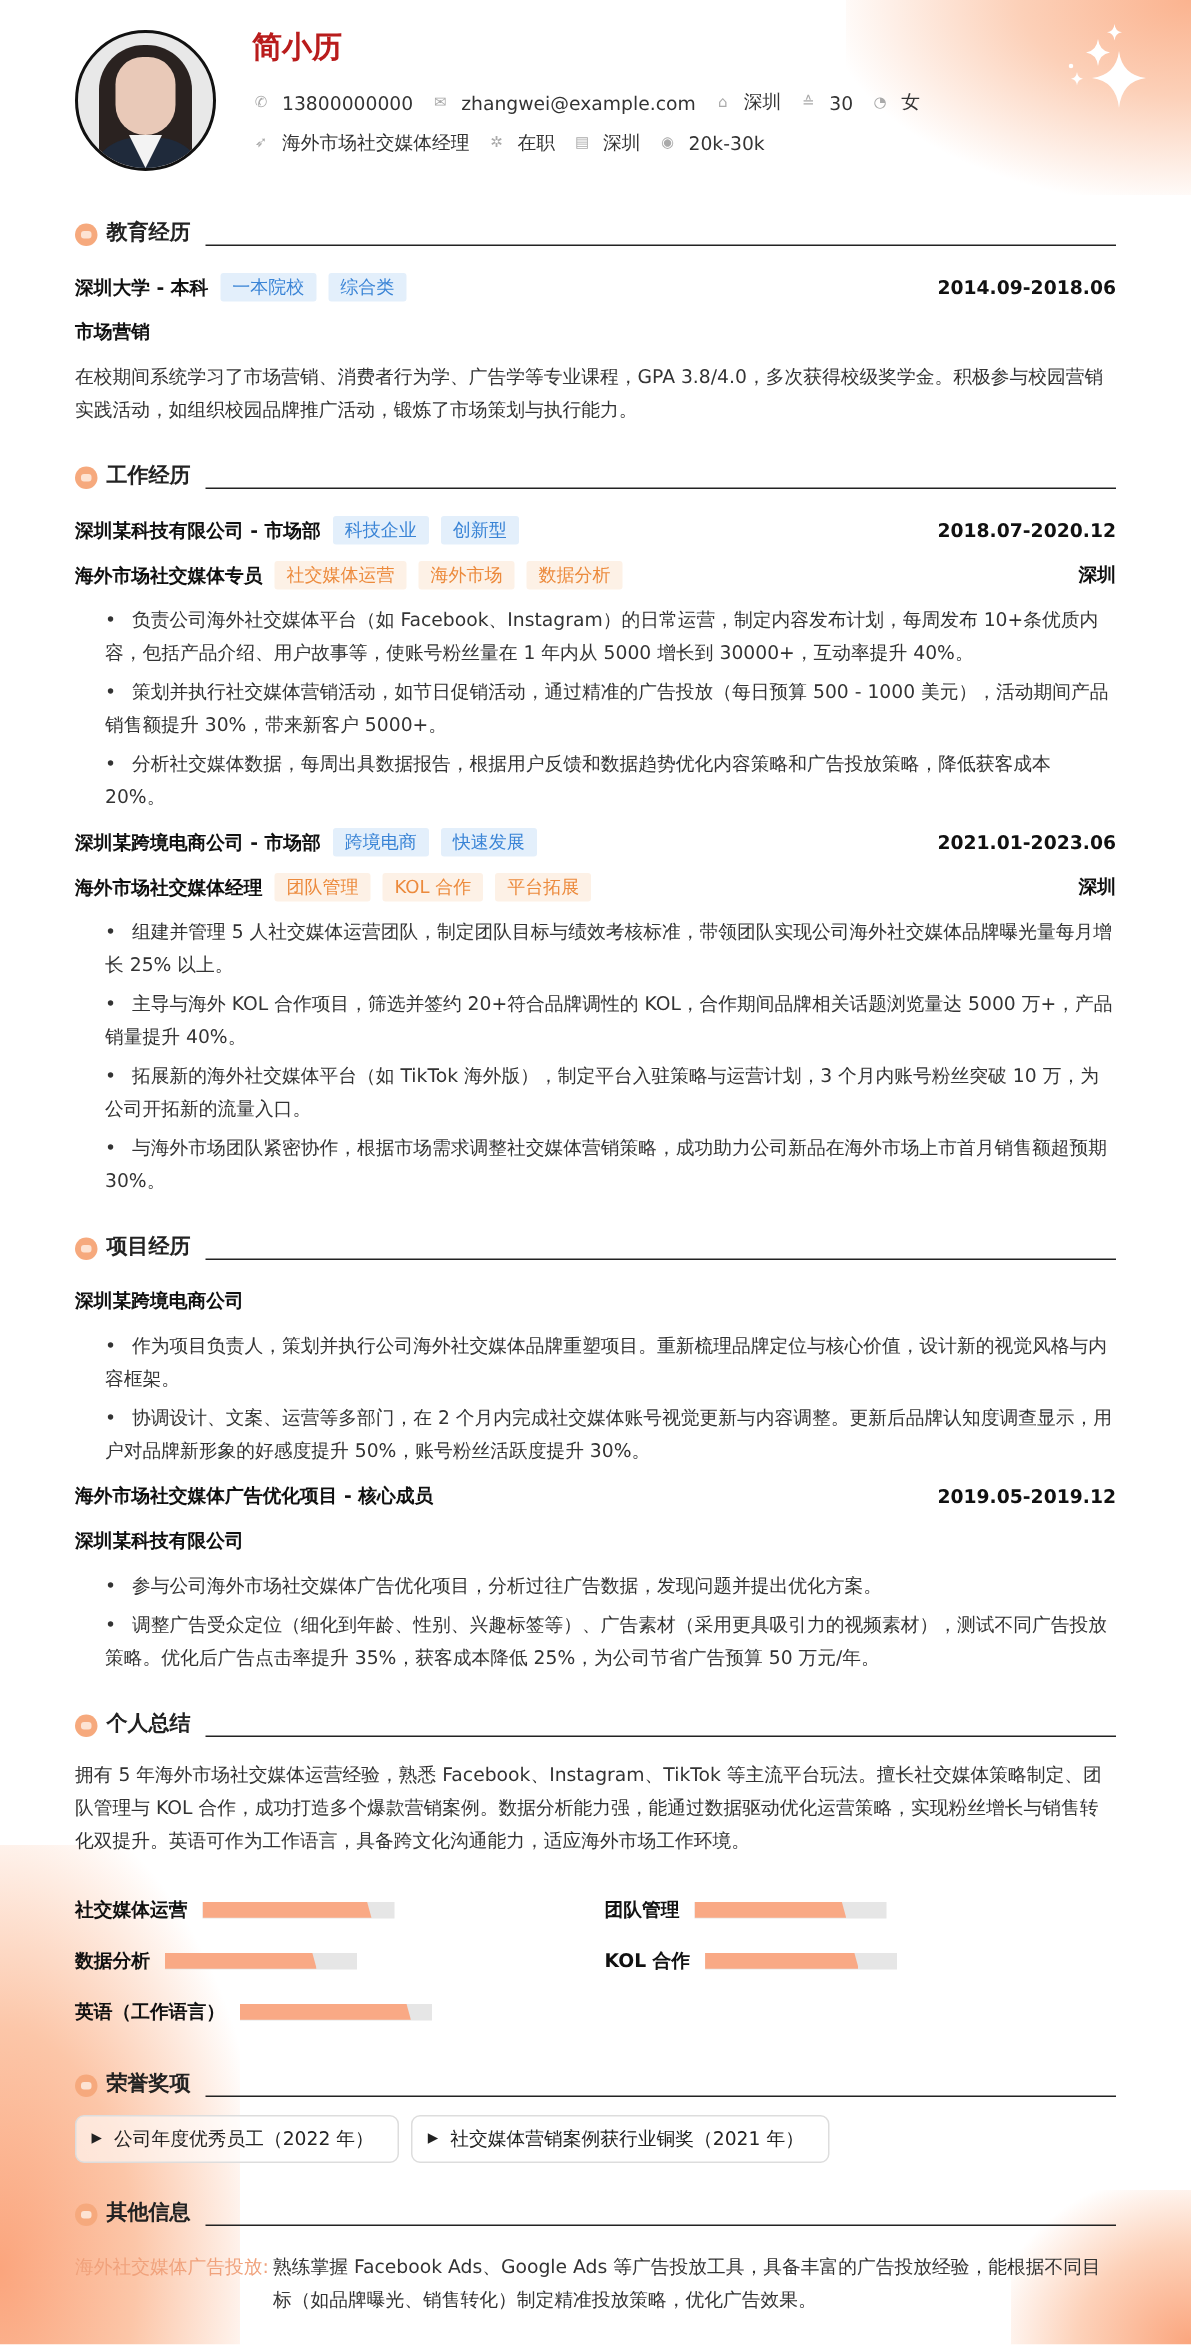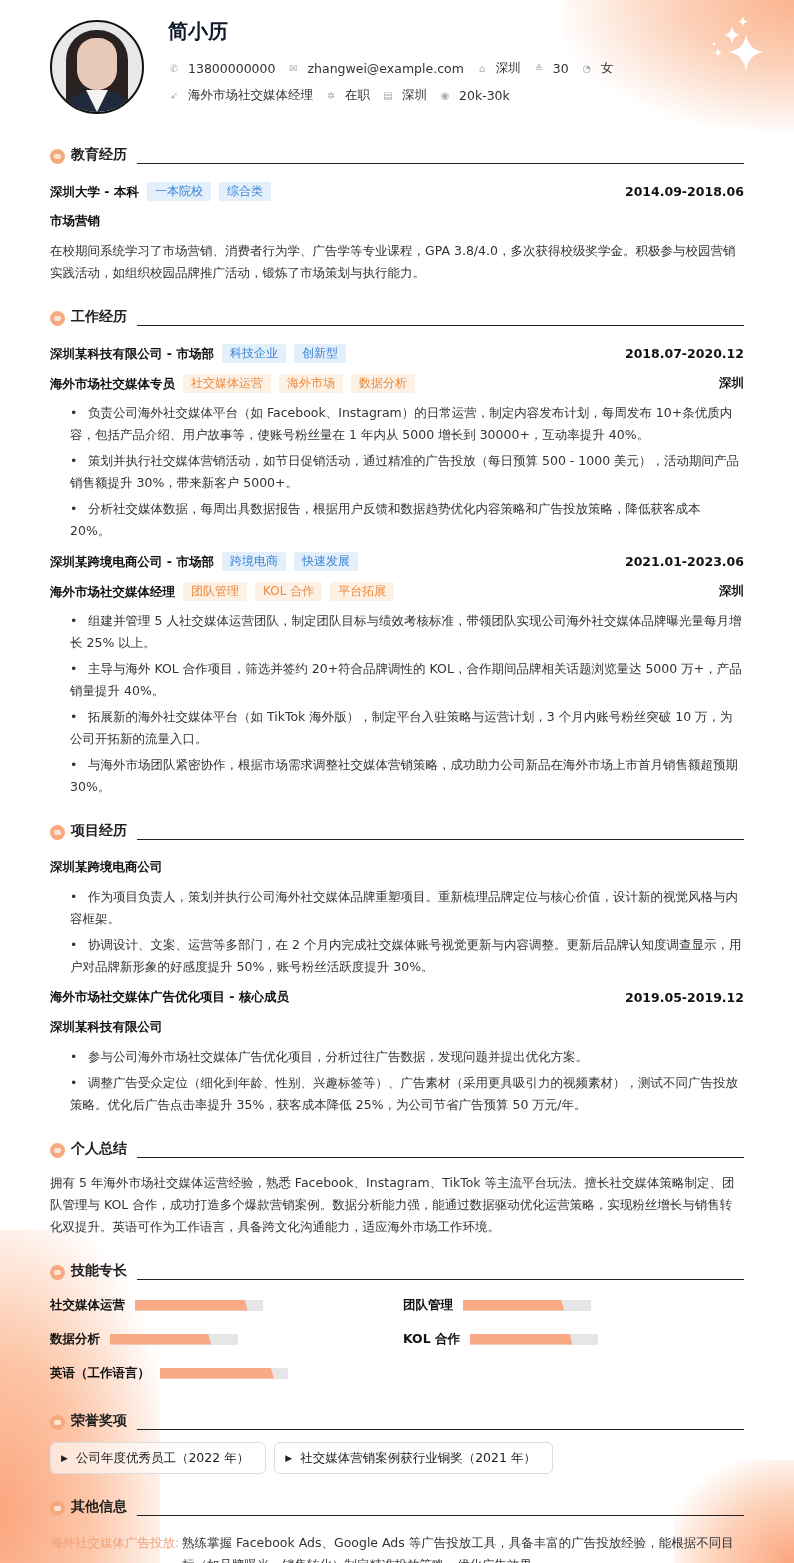--- a/index.html
+++ b/index.html
@@ -34,21 +34,21 @@
   .header { position: relative; height: 130px; }
   .avatar {
     position: absolute; left: 50px; top: 20px; width: 94px; height: 94px;
     border-radius: 50%; border: 2px solid #111; overflow: hidden;
     background: #e8e8e8;
   }
   .avatar .hair { position:absolute; left:14px; top:8px; width:62px; height:80px; border-radius: 30px 30px 8px 8px; background:#2a2220; }
   .avatar .face { position:absolute; left:25px; top:16px; width:40px; height:52px; border-radius: 20px 20px 22px 22px; background:#e9c9b8; }
   .avatar .suit { position:absolute; left:8px; top:70px; width:76px; height:30px; border-radius: 30px 30px 0 0; background:#1f2a3b; }
   .avatar .collar { position:absolute; left:34px; top:68px; width:22px; height:22px; background:#f3f3f3; clip-path: polygon(0 0,100% 0,50% 100%); }
-  .name { position: absolute; left: 168px; top: 18px; font-size: 20px; font-weight: bold; color: #0f172a; }
+  .name { position: absolute; left: 168px; top: 18px; font-size: 20px; font-weight: bold; color: #b91c1c; }
   .meta-row { position: absolute; left: 168px; display: flex; align-items: center; font-size: 12.5px; color: #333; }
   .meta-row.r1 { top: 60px; }
   .meta-row.r2 { top: 87px; }
   .meta-item { display: flex; align-items: center; margin-right: 12px; }
   .meta-icon { width: 12px; height: 12px; margin-right: 8px; color: #aaa; font-size: 10px; line-height: 12px; text-align: center; }
 
   
   .section { margin-top: 0; }
   .sec-head { display: flex; align-items: flex-end; height: 24px; }
   .sec-icon { width: 15px; height: 15px; border-radius: 50%; background: #f6a97d; margin-right: 6px; position: relative; }
@@ -260,25 +260,20 @@
   <div class="section" style="margin-top:18px;">
     <div class="sec-head">
       <span class="sec-icon"></span>
       <span class="sec-title">个人总结</span>
       <span class="sec-line"></span>
     </div>
     <p class="para" style="margin-top:14px;">拥有 5 年海外市场社交媒体运营经验，熟悉 Facebook、Instagram、TikTok 等主流平台玩法。擅长社交媒体策略制定、团队管理与 KOL 合作，成功打造多个爆款营销案例。数据分析能力强，能通过数据驱动优化运营策略，实现粉丝增长与销售转化双提升。英语可作为工作语言，具备跨文化沟通能力，适应海外市场工作环境。</p>
   </div>
 
   <div class="section" style="margin-top:18px;">
-    <div class="sec-head">
-      <span class="sec-icon"></span>
-      <span class="sec-title">技能专长</span>
-      <span class="sec-line"></span>
-    </div>
     <div class="skills" style="margin-top:8px;">
       <div class="skill">
         <span class="skill-label">社交媒体运营</span>
         <span class="skill-track">
             <span class="skill-fill" style="width: 88%;"></span>
           </span>
       </div>
       <div class="skill">
         <span class="skill-label">团队管理</span>
         <span class="skill-track">

